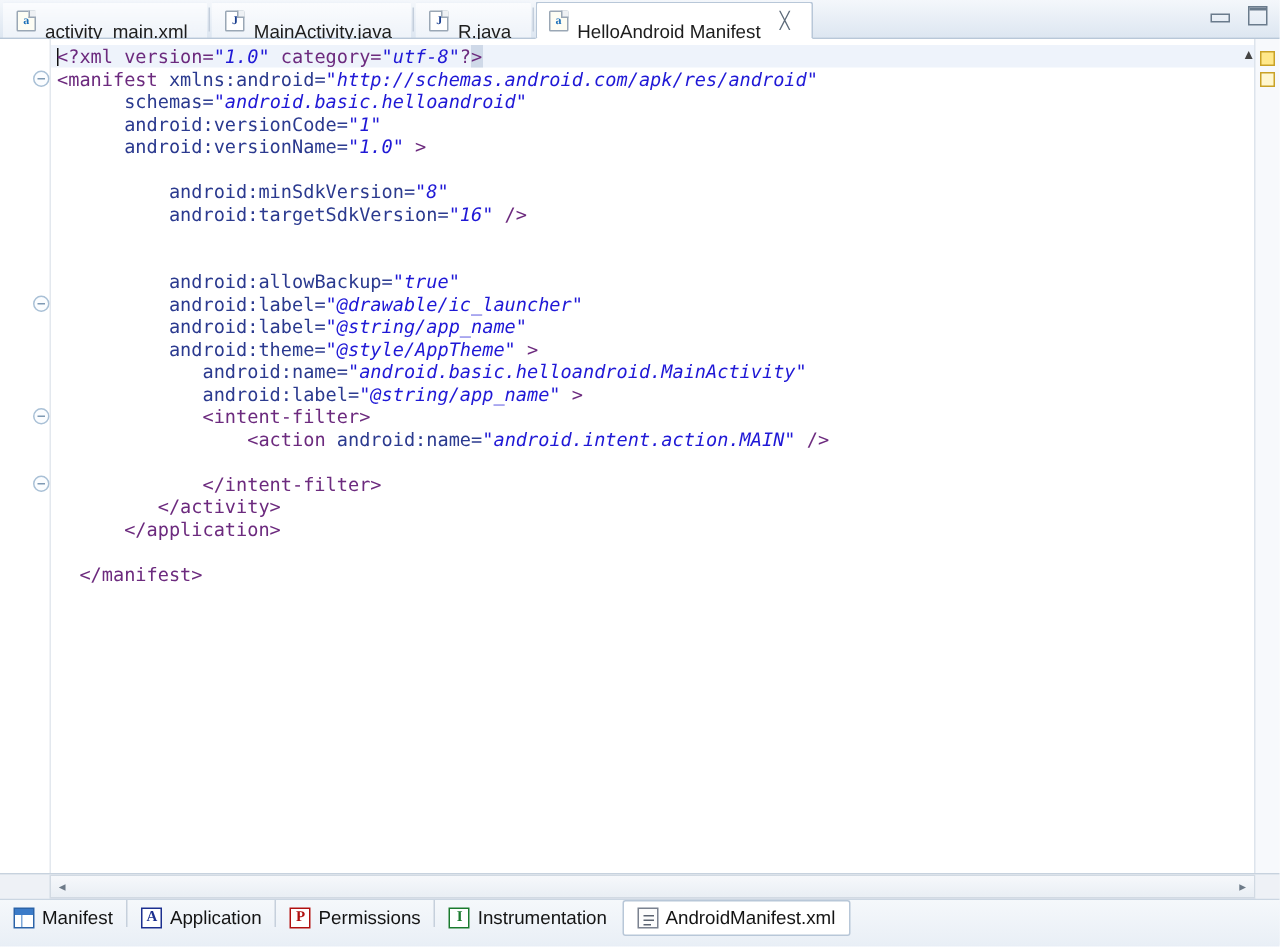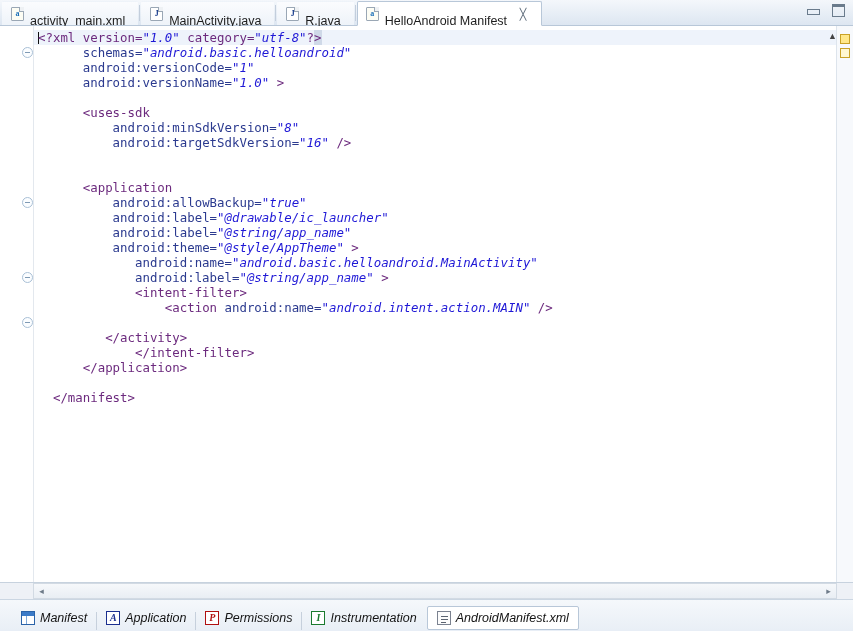--- a/index.html
+++ b/index.html
@@ -255,24 +255,23 @@
   }
   .htrack { flex: 1; height: 100%; }
   .hscroll-end { width: 16px; flex: none; background: #eef1f6; }
 
   
   .bottombar {
     height: 31px;
     background: linear-gradient(to bottom, #f5f8fb 0%, #e9eff6 100%);
     border-top: 1px solid #cbd6e2;
     display: flex;
-    align-items: flex-end;
-    padding-left: 12px;
-    box-sizing: border-box;
-    font-style: italic;
+    align-items: flex-start;
+    padding-left: 0;
+    box-sizing: border-box;
   }
   .btab {
     display: flex;
     align-items: center;
     gap: 5px;
     height: 24px;
     padding: 0 9px;
     font-size: 12.5px;
     color: #141414;
     box-sizing: border-box;
@@ -381,41 +380,40 @@
 
   <div class="editorwrap">
     <div class="gutter" id="gutter-host">
         <div class="fold" style="top: 21px;"></div>
         <div class="fold" style="top: 171px;"></div>
         <div class="fold" style="top: 246px;"></div>
         <div class="fold" style="top: 291px;"></div>
       </div>
     <div class="code" id="code-host">
         <div class="ln cur"><span class="caret"></span><span class="t-pi">&lt;?xml version=</span><span class="t-val">"1.0"</span><span class="t-pi"> category=</span><span class="t-val">"utf-8"</span><span class="t-pi">?</span><span class="sel t-pi">&gt;</span></div>
+        <div class="ln"><span class="t-tag">&lt;manifest</span><span class=""> </span><span class="t-attr">xmlns:android=</span><span class="t-val">"http://schemas.android.com/apk/res/android"</span></div>
         <div class="ln"><span>      </span><span class="t-attr">schemas=</span><span class="t-val">"android.basic.helloandroid"</span></div>
         <div class="ln"><span>      </span><span class="t-attr">android:versionCode=</span><span class="t-val">"1"</span></div>
         <div class="ln"><span>      </span><span class="t-attr">android:versionName=</span><span class="t-val">"1.0"</span><span class="t-tag"> &gt;</span></div>
         <div class="ln">&nbsp;</div>
-        <div class="ln"><span>      </span><span class="t-tag">&lt;uses-sdk</span></div>
         <div class="ln"><span>          </span><span class="t-attr">android:minSdkVersion=</span><span class="t-val">"8"</span></div>
         <div class="ln"><span>          </span><span class="t-attr">android:targetSdkVersion=</span><span class="t-val">"16"</span><span class="t-tag"> /&gt;</span></div>
         <div class="ln">&nbsp;</div>
         <div class="ln">&nbsp;</div>
-        <div class="ln"><span>      </span><span class="t-tag">&lt;application</span></div>
         <div class="ln"><span>          </span><span class="t-attr">android:allowBackup=</span><span class="t-val">"true"</span></div>
         <div class="ln"><span>          </span><span class="t-attr">android:label=</span><span class="t-val">"@drawable/ic_launcher"</span></div>
         <div class="ln"><span>          </span><span class="t-attr">android:label=</span><span class="t-val">"@string/app_name"</span></div>
         <div class="ln"><span>          </span><span class="t-attr">android:theme=</span><span class="t-val">"@style/AppTheme"</span><span class="t-tag"> &gt;</span></div>
         <div class="ln"><span>             </span><span class="t-attr">android:name=</span><span class="t-val">"android.basic.helloandroid.MainActivity"</span></div>
         <div class="ln"><span>             </span><span class="t-attr">android:label=</span><span class="t-val">"@string/app_name"</span><span class="t-tag"> &gt;</span></div>
         <div class="ln"><span>             </span><span class="t-tag">&lt;intent-filter&gt;</span></div>
         <div class="ln"><span>                 </span><span class="t-tag">&lt;action</span><span class=""> </span><span class="t-attr">android:name=</span><span class="t-val">"android.intent.action.MAIN"</span><span class="t-tag"> /&gt;</span></div>
         <div class="ln">&nbsp;</div>
+        <div class="ln"><span>             </span><span class="t-tag">&lt;/intent-filter&gt;</span></div>
         <div class="ln"><span>         </span><span class="t-tag">&lt;/activity&gt;</span></div>
-        <div class="ln"><span>             </span><span class="t-tag">&lt;/intent-filter&gt;</span></div>
         <div class="ln"><span>      </span><span class="t-tag">&lt;/application&gt;</span></div>
         <div class="ln">&nbsp;</div>
         <div class="ln"><span>  </span><span class="t-tag">&lt;/manifest&gt;</span></div>
       </div>
     <div class="vscroll" id="vscroll-host">
         <div class="vcaret-icon" style="top: 6px;">▲</div>
         <div class="vmark" style="top: 8px;"></div>
         <div class="vmark hollow" style="top: 22px;"></div>
       </div>
   </div>

